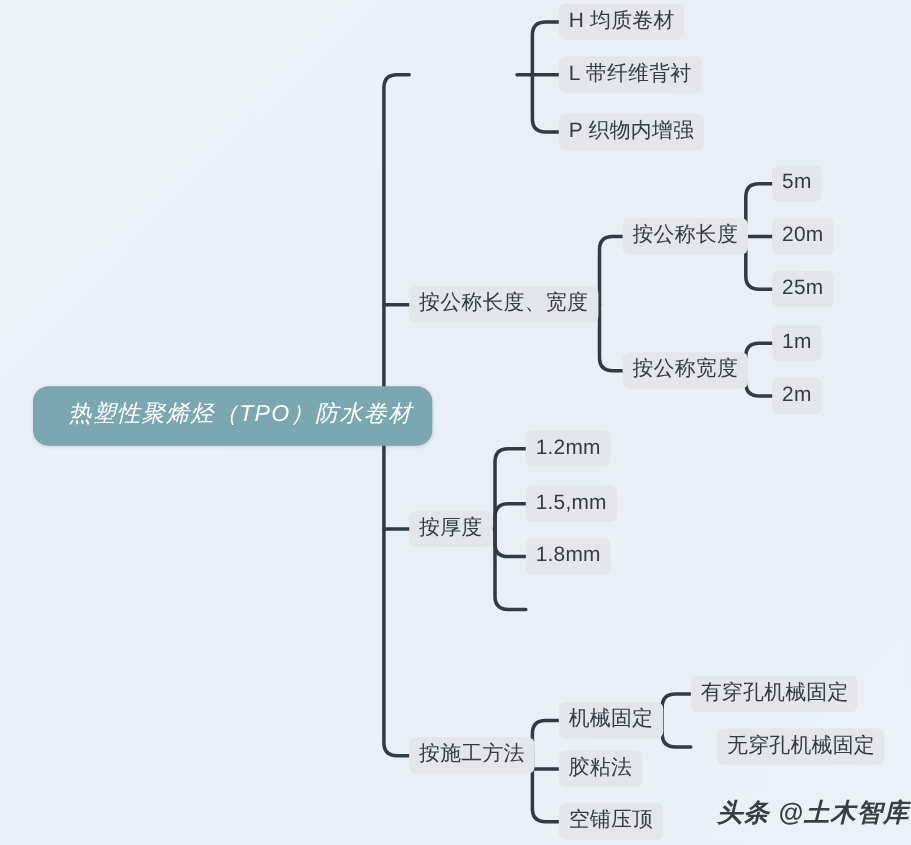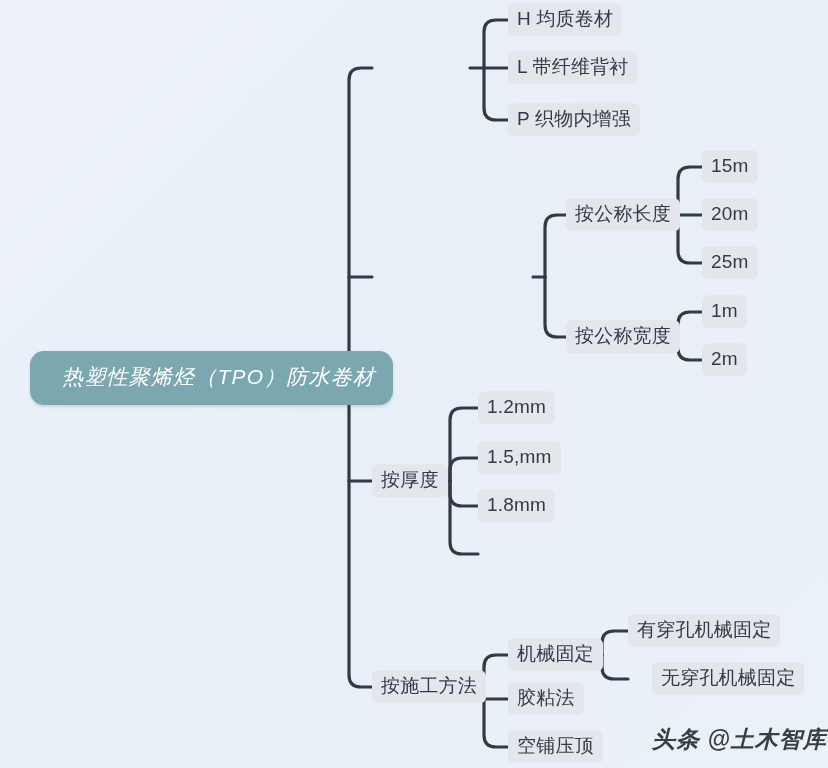--- a/index.html
+++ b/index.html
@@ -112,20 +112,23 @@
     <path d="M588,655 L602,655"></path>
     <path d="M602,655 L602,643 Q602,631 614,631 L628,631"></path>
     <path d="M602,655 L602,667 Q602,679 614,679 L628,679"></path>
   </svg>
 
   <div class="node root" style="left:30px; top:378px;">
     <span>热塑性聚烯烃（TPO）防水卷材</span>
   </div>
 
 
+  <div class="node lvl1" style="left:372px; top:277px;">
+    <span>按公称长度、宽度</span>
+  </div>
 
   <div class="node lvl1" style="left:372px; top:481px;">
     <span>按厚度</span>
   </div>
 
   <div class="node lvl1" style="left:372px; top:687px;">
     <span>按施工方法</span>
   </div>
 
   <div class="node lvl2" style="left:508px; top:20px;">
@@ -139,21 +142,21 @@
   </div>
 
   <div class="node lvl2" style="left:566px; top:215px;">
     <span>按公称长度</span>
   </div>
   <div class="node lvl2" style="left:566px; top:337px;">
     <span>按公称宽度</span>
   </div>
 
   <div class="node lvl3" style="left:702px; top:167px;">
-    <span>15m</span>
+    <span>5m</span>
   </div>
   <div class="node lvl3" style="left:702px; top:215px;">
     <span>20m</span>
   </div>
   <div class="node lvl3" style="left:702px; top:263px;">
     <span>25m</span>
   </div>
 
   <div class="node lvl3" style="left:702px; top:312px;">
     <span>1m</span>

